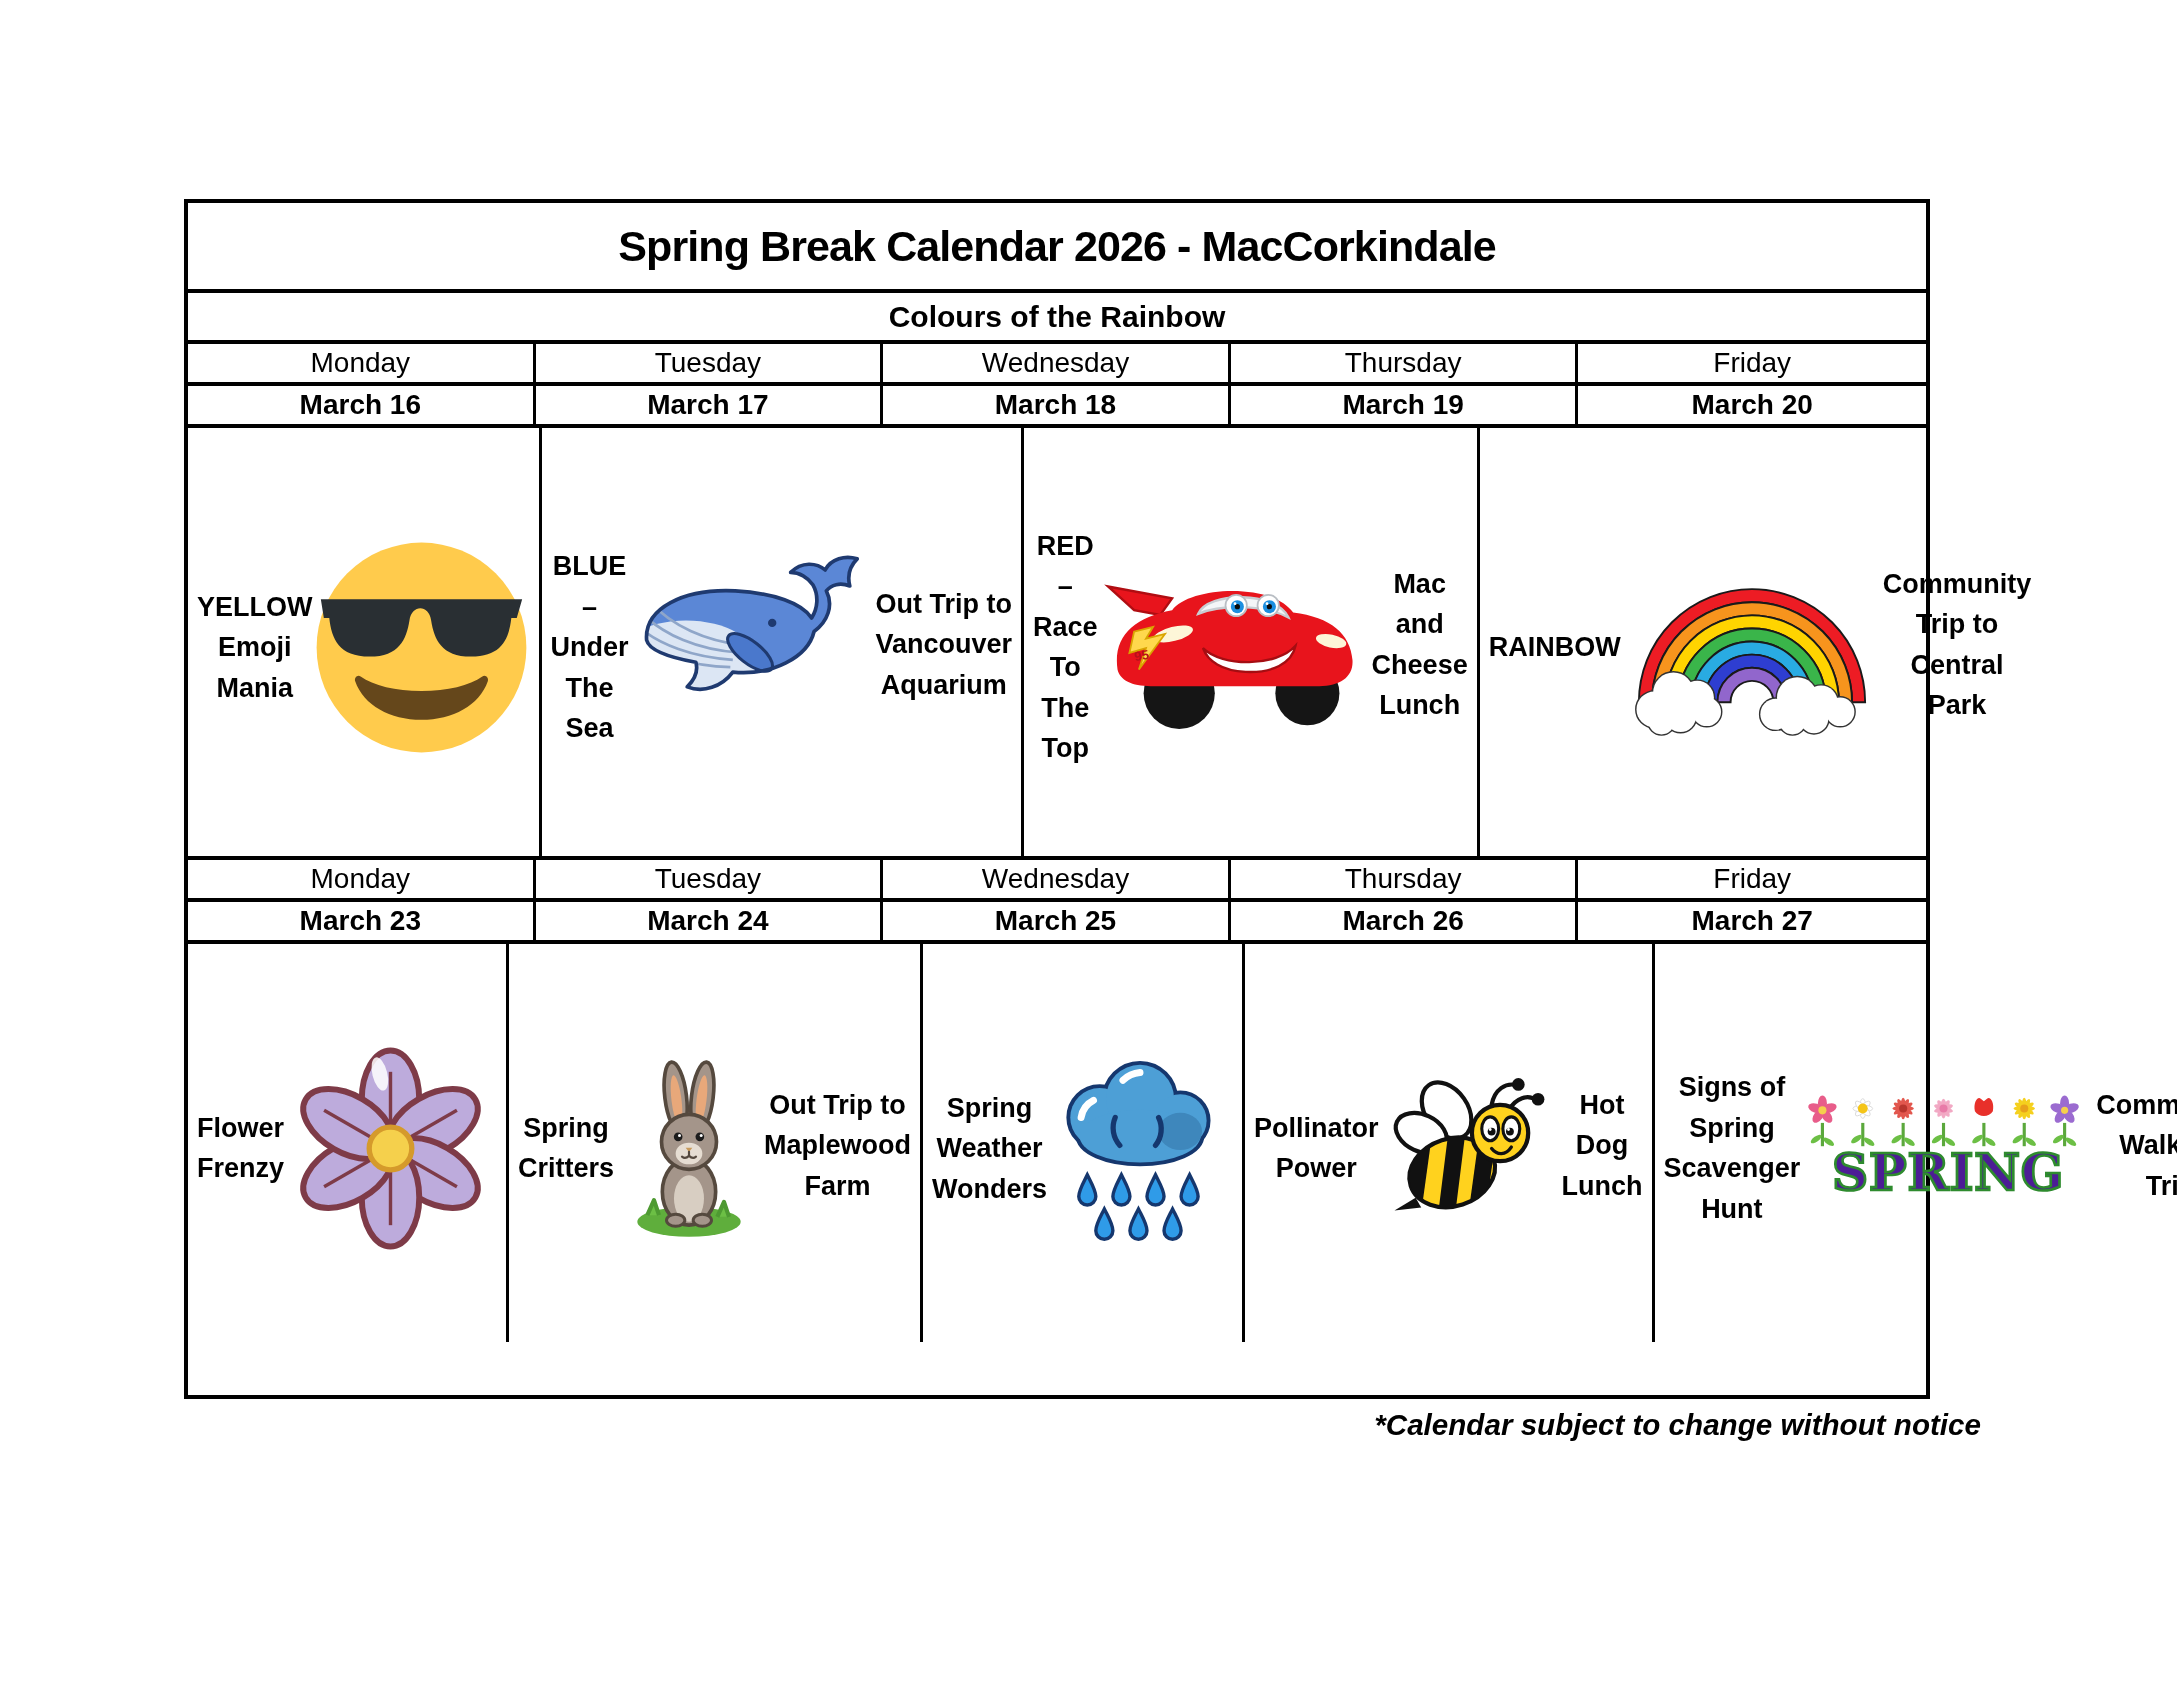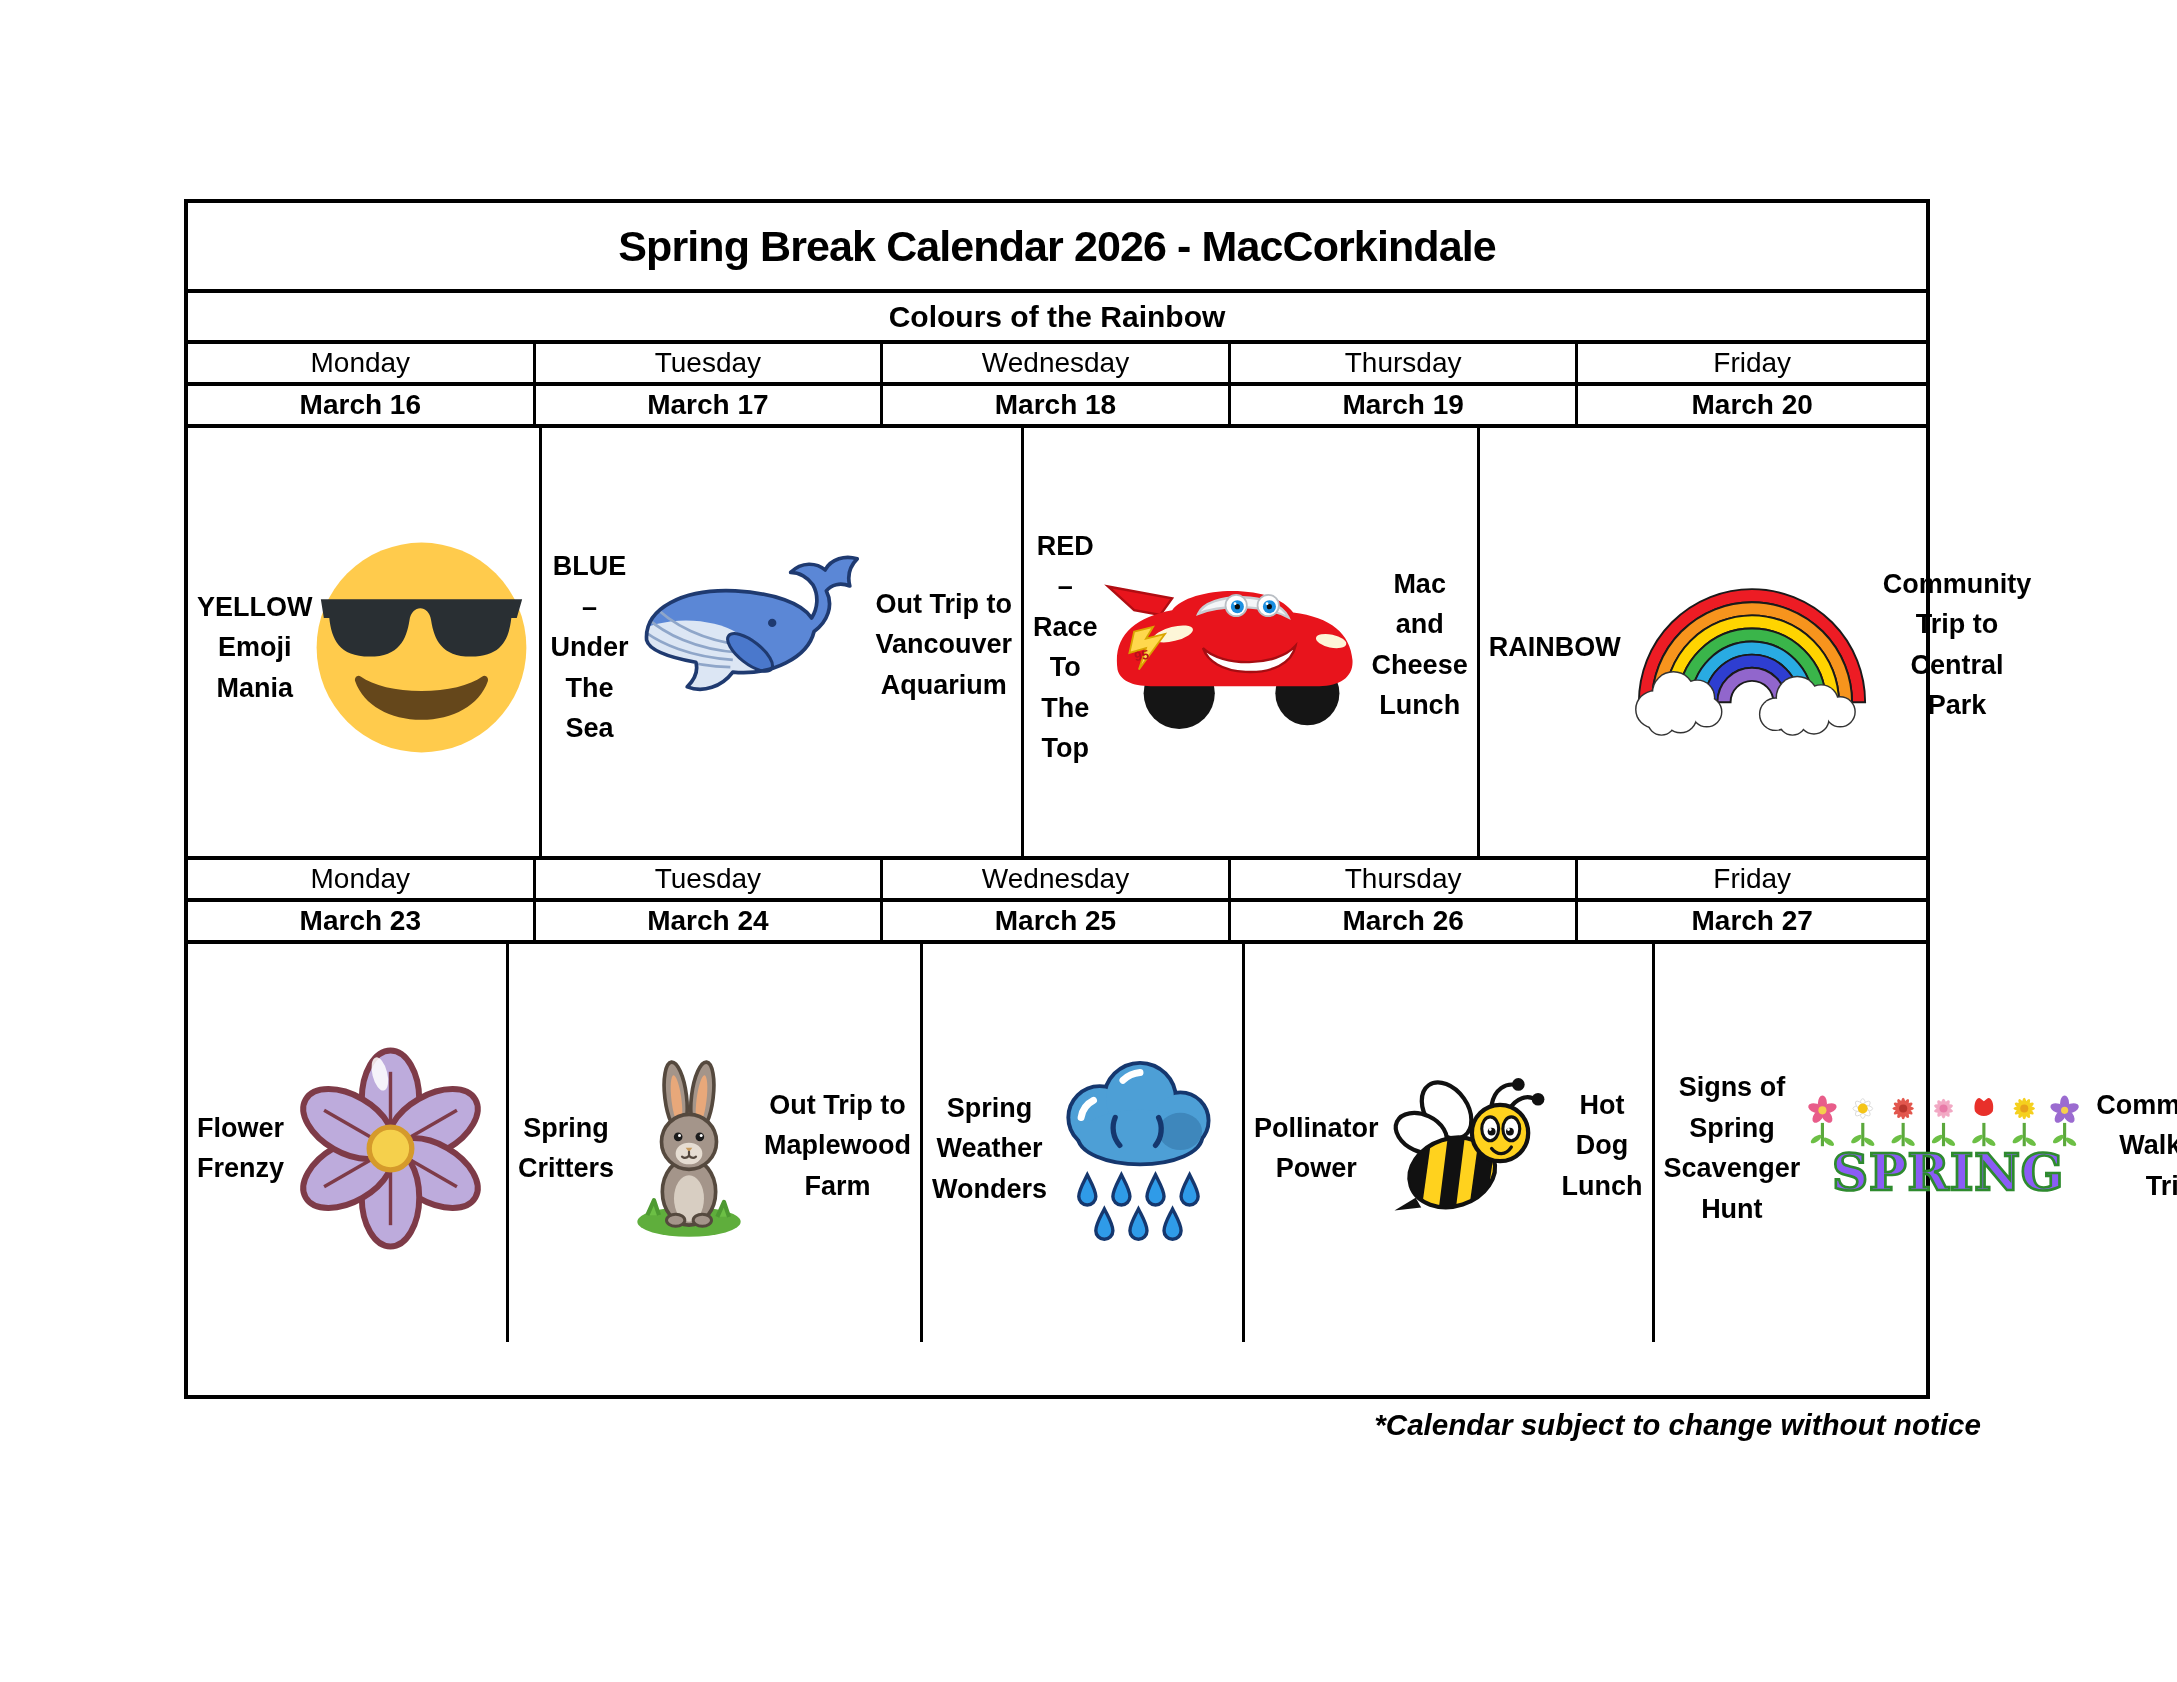--- a/index.html
+++ b/index.html
@@ -59,21 +59,21 @@
     display: flex; align-items: center; justify-content: center;
   }
   .footer {
     position: absolute; top: 1408px; right: 196px;
     font-size: 29.6px; font-weight: bold; font-style: italic;
   }
   .spring-sign { display: flex; flex-direction: column; align-items: center; }
   .spring-word {
     font-family: "DejaVu Serif", serif;
     font-size: 50px; font-weight: bold; letter-spacing: 0.9px;
-    color: #8b5cf6; -webkit-text-stroke: 2.7px #2E8B2E;
+    color: #4c1d95; -webkit-text-stroke: 2.7px #2E8B2E;
     margin-top: -7.2px;
   }
 </style>
 </head>
 <body>
 
 <div class="calendar">
 
   <div class="title-row">Spring Break Calendar 2026 - MacCorkindale</div>
 

